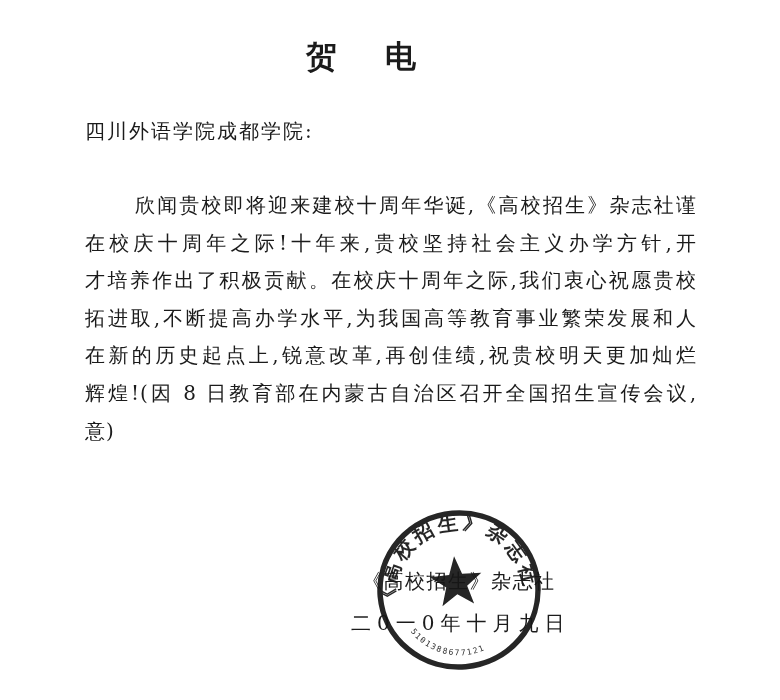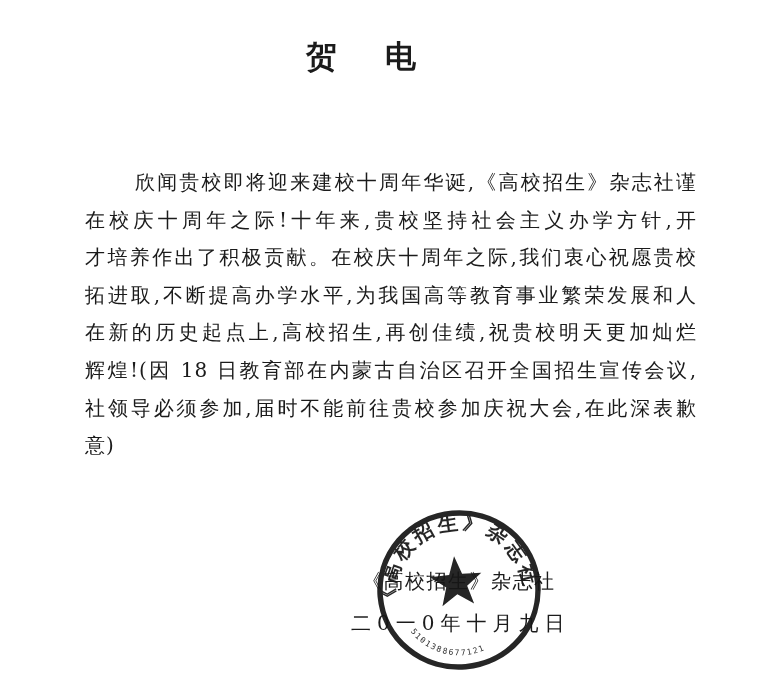--- a/index.html
+++ b/index.html
@@ -16,21 +16,21 @@
     display:flex;gap:48px;
     font-size:31px;font-weight:700;
     letter-spacing:0;
   }
   .salutation{
     position:absolute;left:85px;top:118px;
     font-size:20px;letter-spacing:2px;
     white-space:nowrap;
   }
   .body-block{
-    position:absolute;left:85px;top:168px;width:612px;
+    position:absolute;left:85px;top:191px;width:612px;
     font-size:20px;
   }
   .body-line{
     height:37.6px;line-height:28px;
     text-align:justify;text-align-last:justify;
     word-break:break-all;
     letter-spacing:1px;
   }
   .body-line.first{text-indent:50px;}
   .body-line.last{text-align-last:left;}
@@ -60,29 +60,29 @@
 </head>
 <body>
 
 <div class="page">
 
   <div class="title">
     <span>贺</span>
     <span>电</span>
   </div>
 
+  <div class="salutation">四川外语学院成都学院:</div>
 
   <div class="body-block">
     <div class="body-line first">欣闻贵校即将迎来建校十周年华诞,《高校招生》杂志社谨</div>
     <div class="body-line">在校庆十周年之际!十年来,贵校坚持社会主义办学方针,开</div>
     <div class="body-line">才培养作出了积极贡献。在校庆十周年之际,我们衷心祝愿贵校</div>
     <div class="body-line">拓进取,不断提高办学水平,为我国高等教育事业繁荣发展和人</div>
-    <div class="body-line">在新的历史起点上,高校招生,再创佳绩,祝贵校明天更加灿烂</div>
-    <div class="body-line">辉煌!(因 18 日教育部在内蒙古自治区召开全国招生宣传会议,</div>
-    <div class="body-line">社领导必须参加,届时不能前往贵校参加庆祝大会,在此深表歉</div>
+    <div class="body-line">在新的历史起点上,锐意改革,再创佳绩,祝贵校明天更加灿烂</div>
+    <div class="body-line">辉煌!(因 8 日教育部在内蒙古自治区召开全国招生宣传会议,</div>
     <div class="body-line last">意)</div>
   </div>
 
   <div class="signature">《高校招生》杂志社</div>
 
   <div class="date-line">二0一0年十月九日</div>
 
   <svg class="seal" viewBox="0 0 172 170" xmlns="http://www.w3.org/2000/svg">
     <defs>
       <path id="arcTop" d="M 22 101 A 65 65 0 1 1 150 101" fill="none"></path>

